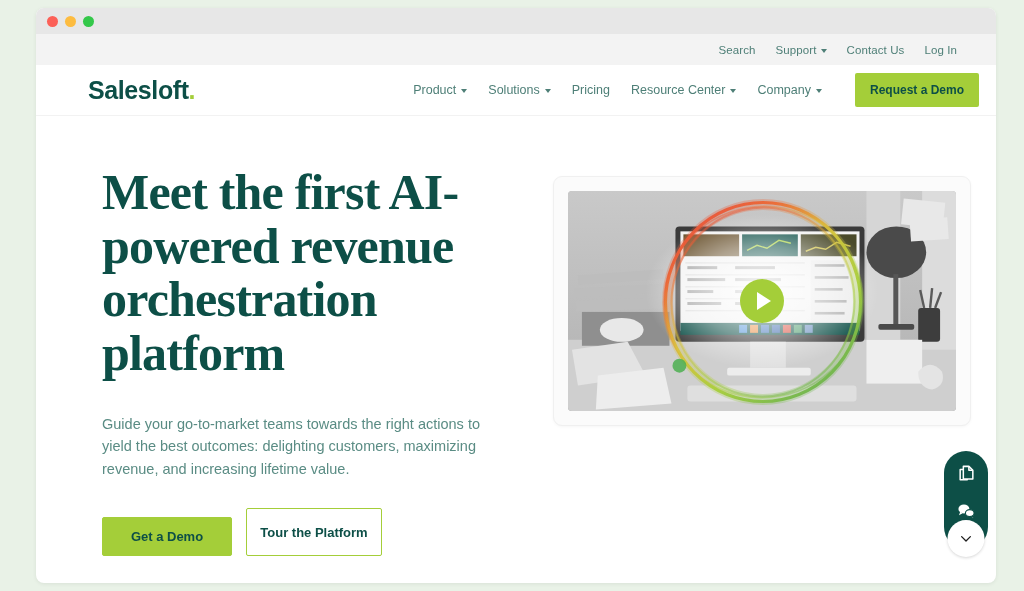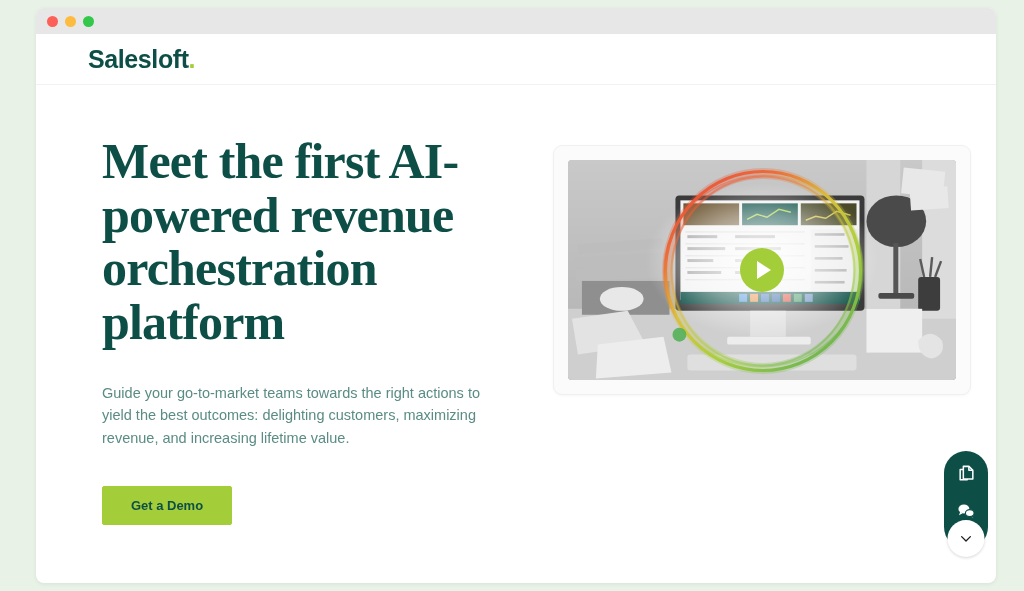--- a/index.html
+++ b/index.html
@@ -269,35 +269,73 @@
 <body>
 
 <div class="browser-window">
 
   <div class="browser-chrome">
     <span class="traffic-light tl-red"></span>
     <span class="traffic-light tl-yellow"></span>
     <span class="traffic-light tl-green"></span>
   </div>
 
+  <div class="utility-bar">
+    <a class="utility-link" href="#">
+      <span>Search</span>
+    </a>
+    <a class="utility-link" href="#">
+      <span>Support</span>
+      <span class="caret"></span>
+    </a>
+    <a class="utility-link" href="#">
+      <span>Contact Us</span>
+    </a>
+    <a class="utility-link" href="#">
+      <span>Log In</span>
+    </a>
+  </div>
 
   <div class="site-header">
     <div class="logo">
       <span>Salesloft</span><span class="logo-dot">.</span>
     </div>
 
+    <nav class="main-nav">
+      <a class="nav-link" href="#">
+        <span>Product</span>
+        <span class="caret"></span>
+      </a>
+      <a class="nav-link" href="#">
+        <span>Solutions</span>
+        <span class="caret"></span>
+      </a>
+      <a class="nav-link" href="#">
+        <span>Pricing</span>
+      </a>
+      <a class="nav-link" href="#">
+        <span>Resource Center</span>
+        <span class="caret"></span>
+      </a>
+      <a class="nav-link" href="#">
+        <span>Company</span>
+        <span class="caret"></span>
+      </a>
+      <button class="btn-request-demo">Request a Demo</button>
+    </nav>
   </div>
 
   <div class="hero">
 
     <div class="hero-left">
       <h1 class="hero-title">Meet the first AI-powered revenue orchestration platform</h1>
       <p class="hero-sub">Guide your go-to-market teams towards the right actions to yield the best outcomes: delighting customers, maximizing revenue, and increasing lifetime value.</p>
       <div class="hero-ctas">
         <button class="btn-primary">Get a Demo</button>
+        <button class="btn-secondary">Tour the Platform</button>
       </div>
     </div>
 
     <div class="hero-right">
       <div class="video-card">
         <div class="video-thumb">
           <svg viewBox="0 0 390 222" preserveAspectRatio="xMidYMid slice">
             <defs>
               <linearGradient id="ringGrad" x1="0.1" y1="0" x2="0.85" y2="1">
                 <stop offset="0%" stop-color="#e8483a"></stop>

